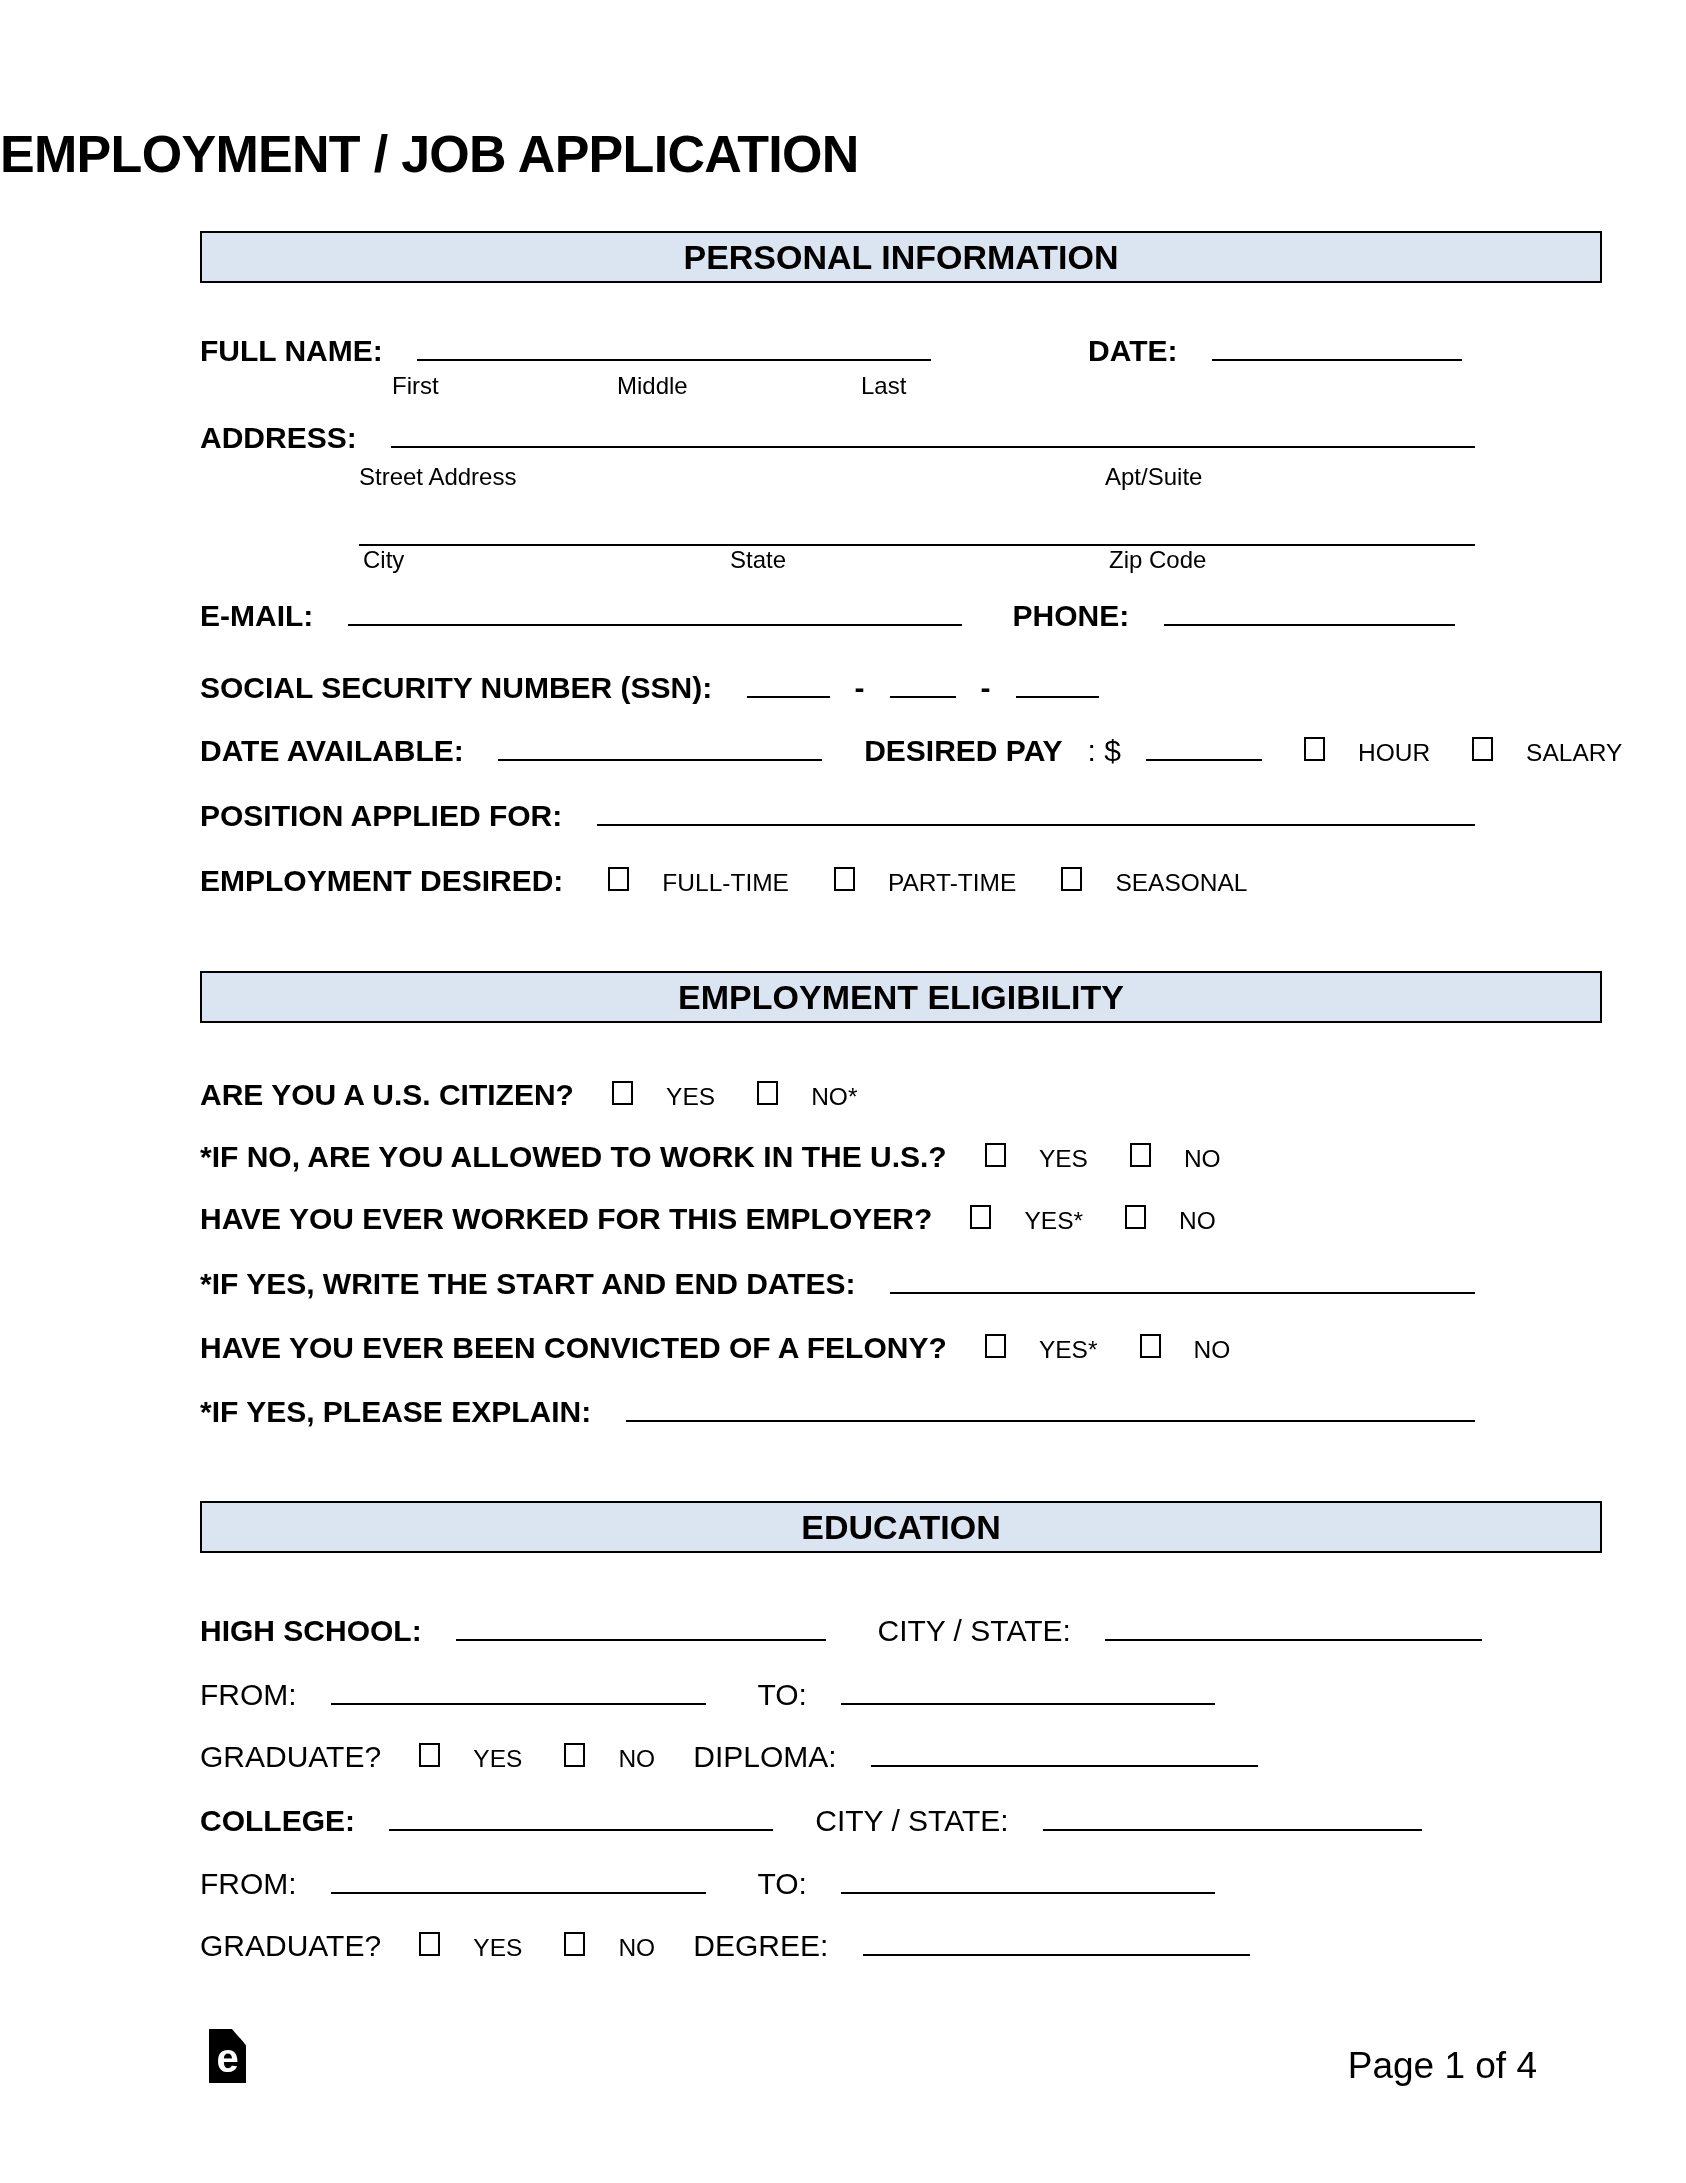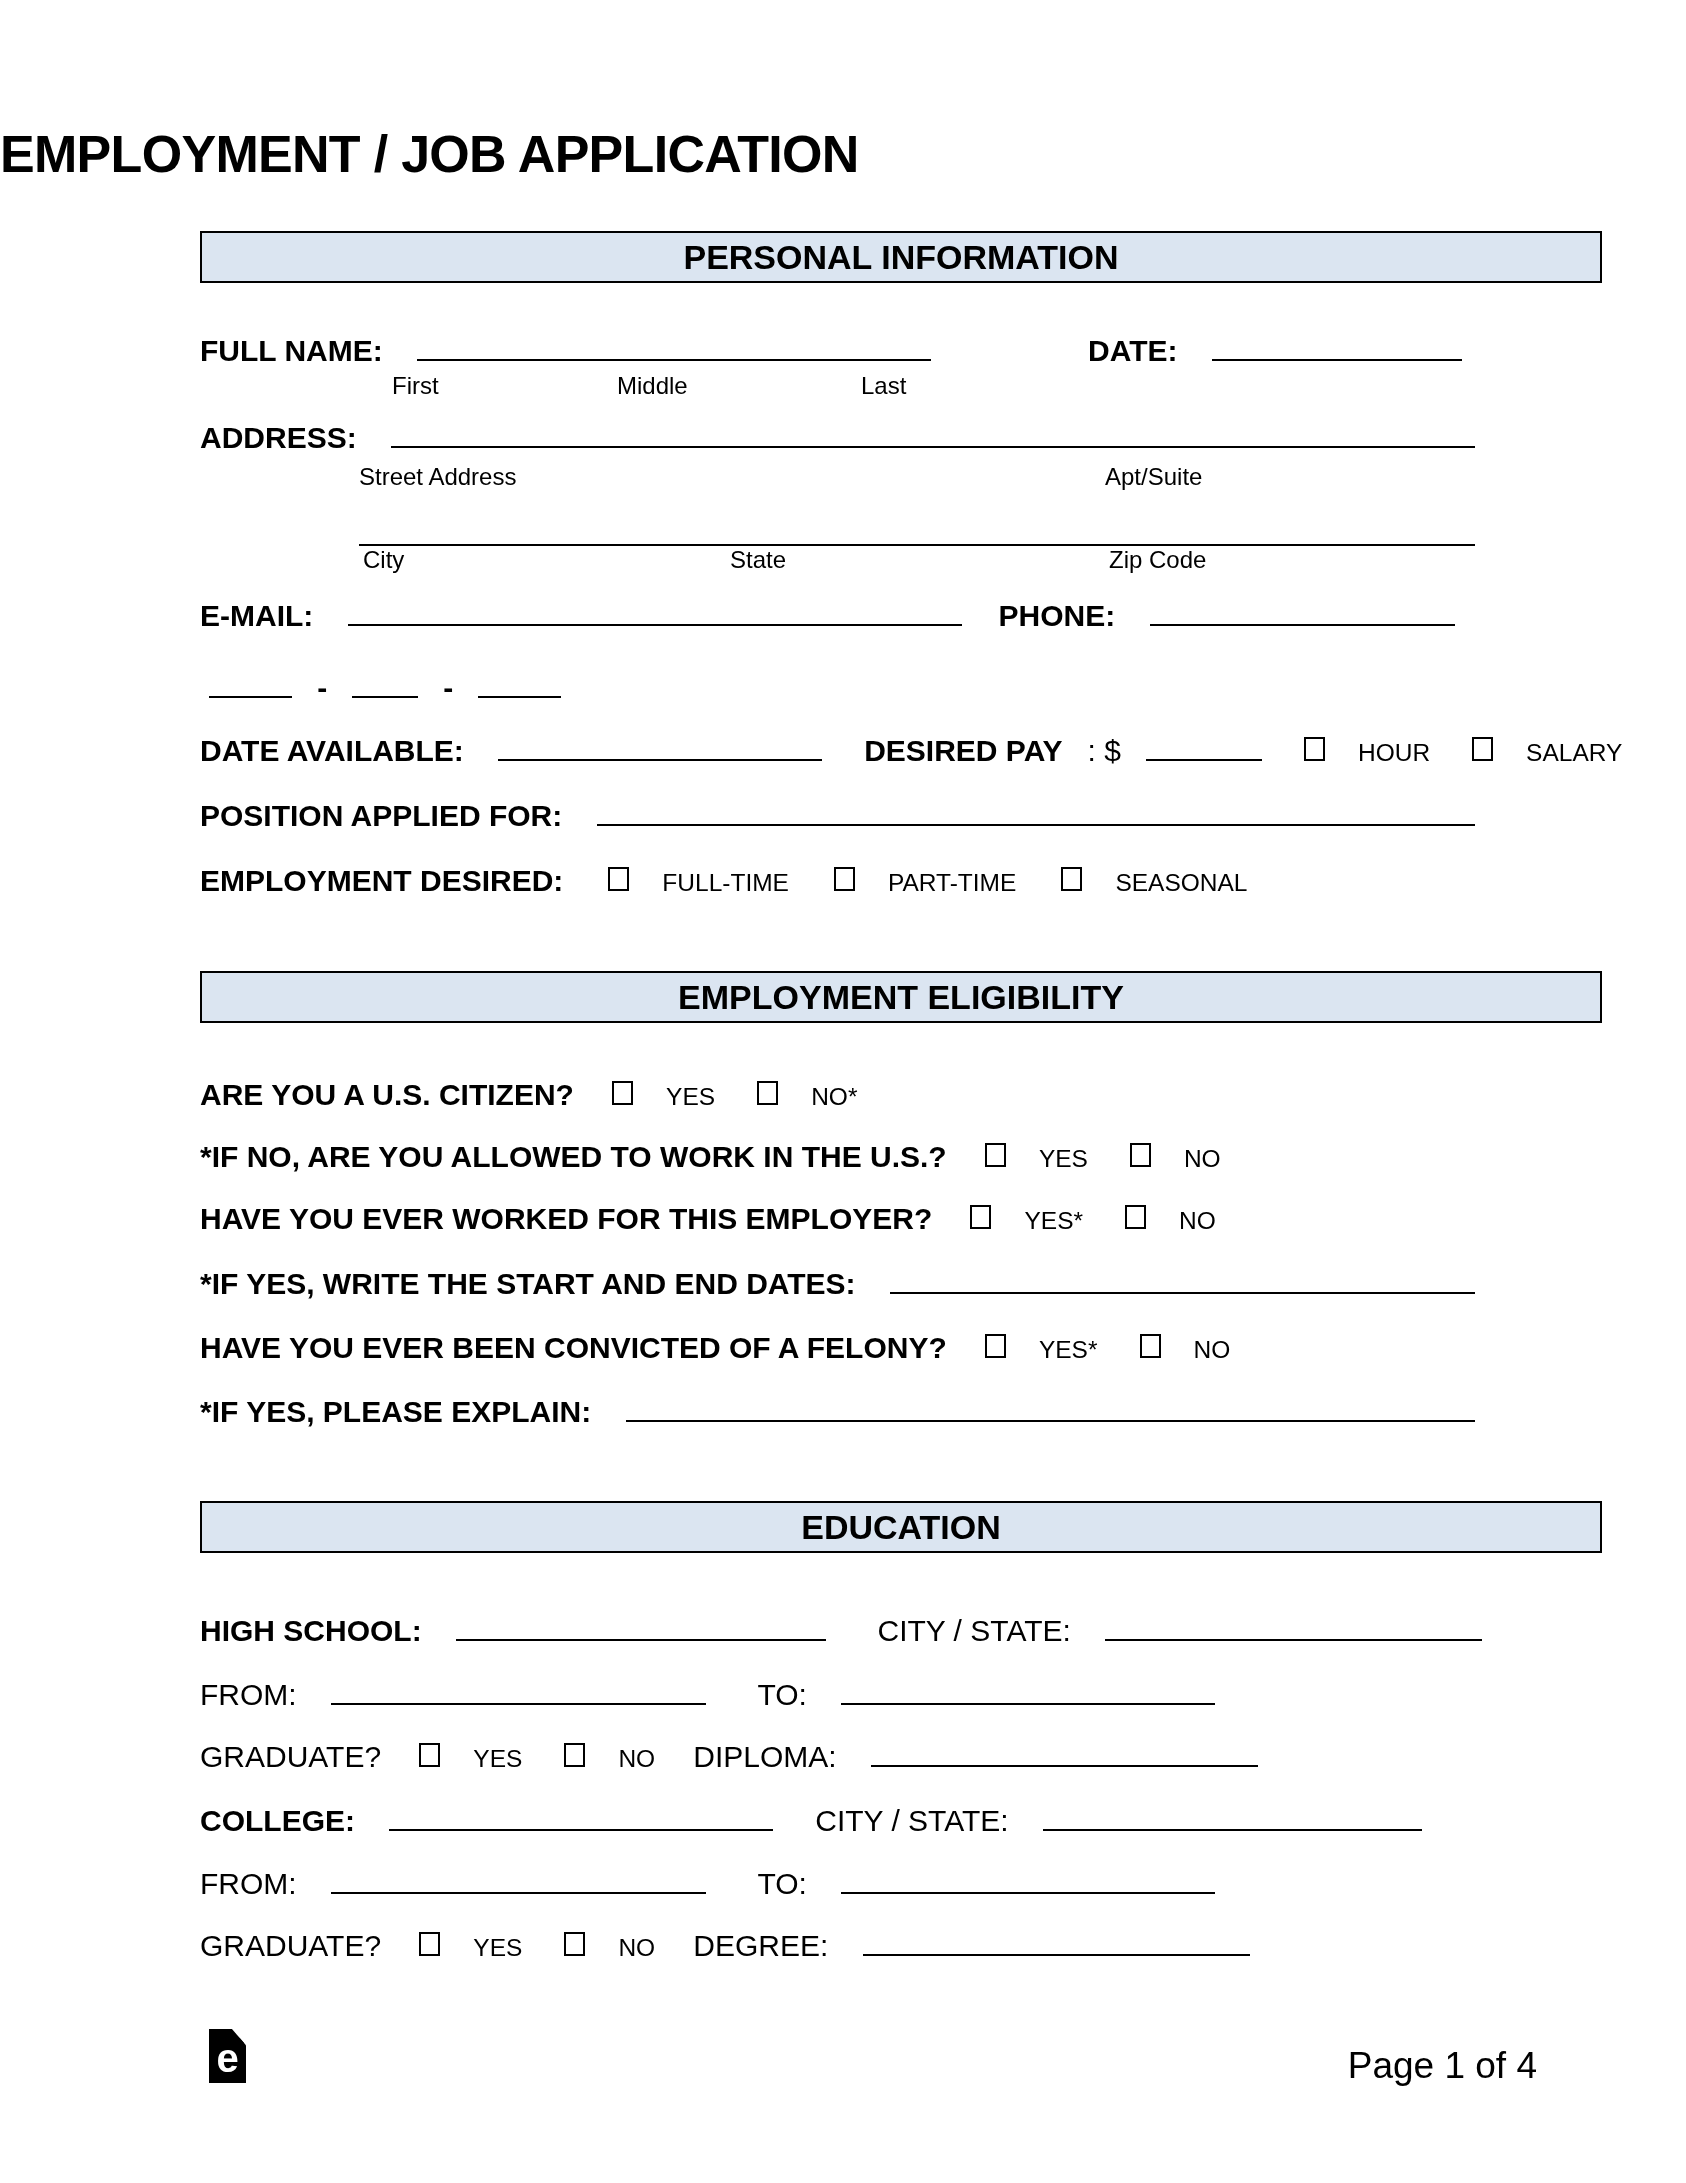--- a/index.html
+++ b/index.html
@@ -58,21 +58,21 @@
     position:absolute; top:2px; right:0;
     width:0; height:0;
     border-bottom:12.6px solid #000;
     border-left:11.2px solid transparent;
   }
   .logo-e {
     position:absolute; bottom:5.3px; left:50%; transform:translateX(-50%);
     color:#fff; font-size:40px; font-weight:700; line-height:1;
   }
   
-  .ml20{margin-left:12px}.ml26{margin-left:17px}.ml30{margin-left:20px}.ml40{margin-left:26.5px}.ml200{margin-left:132px}
+  .ml20{margin-left:26px}.ml26{margin-left:17px}.ml30{margin-left:20px}.ml40{margin-left:26.5px}.ml200{margin-left:132px}
   .mr20{margin-right:13.2px}.mr30{margin-right:20px}
 </style>
 </head>
 <body>
 
 <div class="page">
 
   <div class="title">EMPLOYMENT / JOB APPLICATION</div>
 
   <div class="bar" style="top:231px">
@@ -110,20 +110,21 @@
   </div>
 
   <div class="frow" style="top:599px">
     <span>E-MAIL:</span>
     <span class="u" style="width:614px"></span>
     <span class="ml20">PHONE:</span>
     <span class="u grow mr30"></span>
   </div>
 
   <div class="frow" style="top:671px">
+    <span>SOCIAL SECURITY NUMBER (SSN):</span>
     <span class="u" style="width:83px"></span>
     <span>-</span>
     <span class="u" style="width:66px;margin-left:0"></span>
     <span>-</span>
     <span class="u" style="width:83px;margin-left:0"></span>
   </div>
 
   <div class="frow" style="top:734px">
     <span>DATE AVAILABLE:</span>
     <span class="u" style="width:324px"></span>

